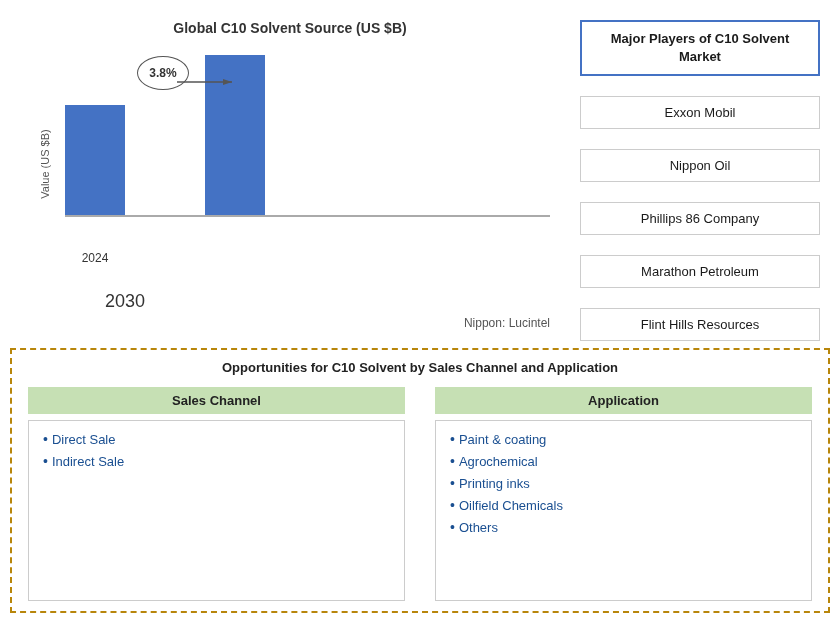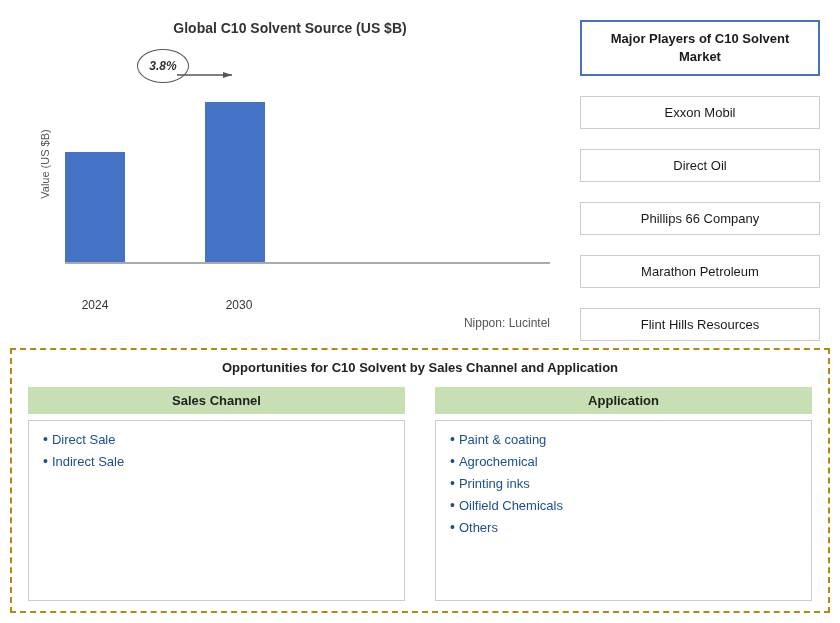--- a/index.html
+++ b/index.html
@@ -157,49 +157,49 @@
         <div style="position:relative; flex:1; margin-left:35px; margin-bottom:30px; display:flex; align-items:flex-end; gap:50px; border-bottom: 2px solid #aaa;">
 
           <div class="bar-group">
             <div class="bar" style="height:110px;"></div>
           </div>
 
           <div class="bar-group" style="margin-left:30px;">
             <div class="bar" style="height:160px;"></div>
           </div>
 
-          <div style="position:absolute; top:3px; left:72px; display:flex; flex-direction:column; align-items:center;font-style:italic;">
+          <div style="position:absolute; top:10px; left:72px; display:flex; flex-direction:column; align-items:center;">
             <div style="background:white; border:1.5px solid #555; border-radius:50%; width:52px; height:34px; display:flex; align-items:center; justify-content:center; font-size:12px; font-weight:bold; color:#333;">
               <span>3.8%</span>
             </div>
 
             <svg width="70" height="40" style="position:absolute; top:16px; left:40px;">
               <defs>
                 <marker id="arrowhead" markerWidth="6" markerHeight="4" refX="6" refY="2" orient="auto">
                   <polygon points="0 0, 6 2, 0 4" fill="#555"></polygon>
                 </marker>
               </defs>
               <line x1="0" y1="10" x2="55" y2="10" stroke="#555" stroke-width="1.5" marker-end="url(#arrowhead)"></line>
             </svg>
           </div>
         </div>
 
-        <div style="margin-left:35px; display:flex; gap:54px; margin-top:4px;">
+        <div style="margin-left:35px; display:flex; flex-direction:column; gap:26px; margin-top:4px;">
           <div style="width:60px; text-align:center; font-size:12px; color:#333;">2024</div>
-          <div style="width:60px; text-align:center; font-size:12px; color:#333; margin-left:30px;">2030</div>
+          <div style="width:60px; text-align:center; font-size:18px; color:#333; margin-left:30px;">2030</div>
         </div>
       </div>
       <div class="source-text">Nippon: Lucintel</div>
     </div>
 
     <div class="players-container">
       <div class="players-title-box">Major Players of C10 Solvent Market</div>
       <div class="player-item">Exxon Mobil</div>
-      <div class="player-item">Direct Oil</div>
-      <div class="player-item">Phillips 66 Company</div>
+      <div class="player-item">Nippon Oil</div>
+      <div class="player-item">Phillips 86 Company</div>
       <div class="player-item">Marathon Petroleum</div>
       <div class="player-item">Flint Hills Resources</div>
     </div>
 
   </div>
 
   <div class="bottom-section">
     <div class="opportunities-title">Opportunities for C10 Solvent by Sales Channel and Application</div>
     <div class="opp-columns">
 

